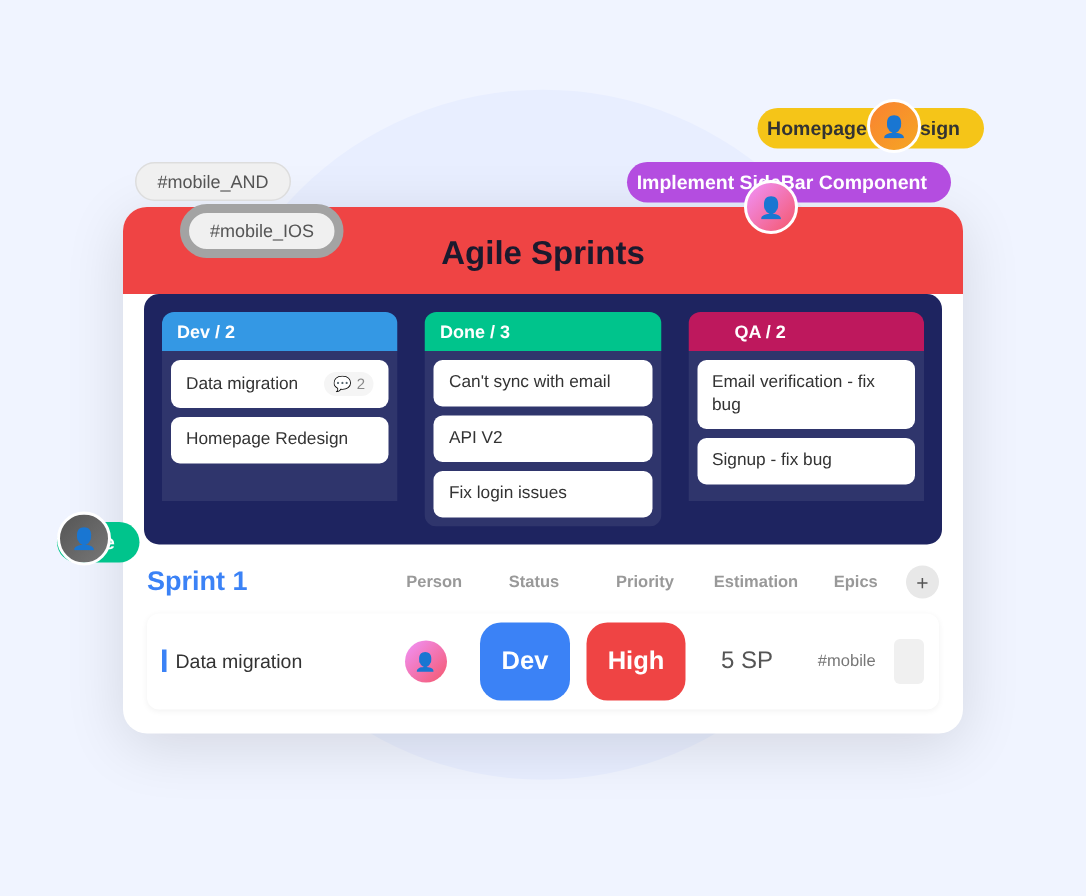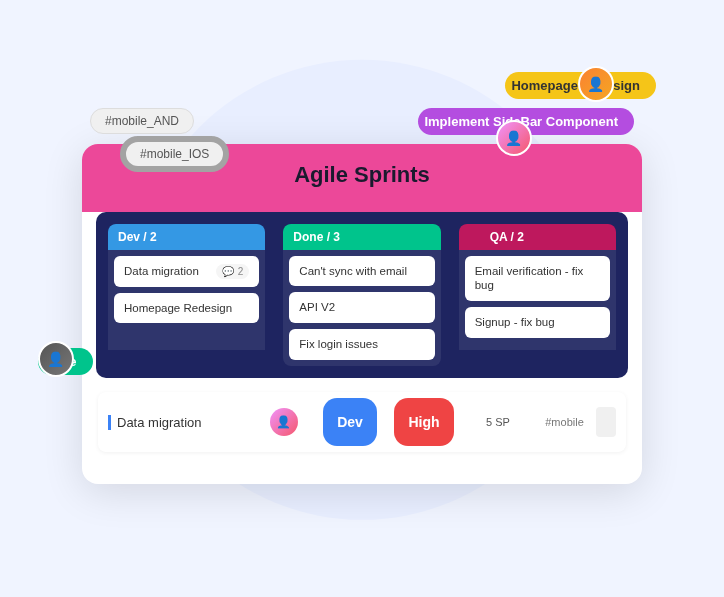--- a/index.html
+++ b/index.html
@@ -142,22 +142,22 @@
       border-radius: 16px;
       width: 560px;
       min-height: 340px;
       box-shadow: 0 8px 40px rgba(0,0,0,0.12);
       overflow: hidden;
       margin-top: 30px;
     }
 
     .card-header {
       text-align: center;
-      padding: 18px 20px 24px;
-      background: #ec4899;
+      padding: 18px 20px 14px;
+      background: #ef4444;
     }
 
     .card-title {
       font-size: 22px;
       font-weight: 700;
       color: #1a1a2e;
     }
 
     .kanban-board {
       background: #1e2460;
@@ -307,21 +307,21 @@
     .sprint-row-priority {
       width: 70px;
       display: flex;
       justify-content: center;
     }
 
     .sprint-row-estimation {
       width: 70px;
       display: flex;
       justify-content: center;
-      font-size: 11px;
+      font-size: 16px;
       color: #555;
     }
 
     .sprint-row-epics {
       width: 55px;
       display: flex;
       justify-content: center;
       font-size: 11px;
       color: #777;
     }
@@ -329,21 +329,21 @@
     .sprint-row-scroll {
       width: 20px;
       height: 30px;
       background: #f0f0f0;
       border-radius: 4px;
     }
 
     .status-pill {
       border-radius: 14px;
       padding: 16px 14px;
-      font-size: 14px;
+      font-size: 17px;
       font-weight: 700;
       color: white;
     }
 
     .status-dev { background: #3b82f6; }
     .status-high { background: #ef4444; }
 
     .col-qa-body .kanban-card {
       font-size: 11.5px;
     }
@@ -416,20 +416,31 @@
           <span class="kanban-card-text">Email verification - fix bug</span>
         </div>
         <div class="kanban-card">
           <span class="kanban-card-text">Signup - fix bug</span>
         </div>
       </div>
     </div>
   </div>
 
   <div class="sprint-section">
+    <div class="sprint-header">
+      <span class="sprint-title">Sprint 1</span>
+      <div class="sprint-columns">
+        <span class="sprint-col-label sprint-col-label-person">Person</span>
+        <span class="sprint-col-label">Status</span>
+        <span class="sprint-col-label">Priority</span>
+        <span class="sprint-col-label">Estimation</span>
+        <span class="sprint-col-label sprint-col-label-epics">Epics</span>
+      </div>
+      <button class="add-btn">+</button>
+    </div>
 
     <div class="sprint-row">
       <span class="sprint-row-name">Data migration</span>
       <div class="sprint-row-person">
         <div class="avatar avatar-pink">👤</div>
       </div>
       <div class="sprint-row-status">
         <span class="status-pill status-dev">Dev</span>
       </div>
       <div class="sprint-row-priority">

